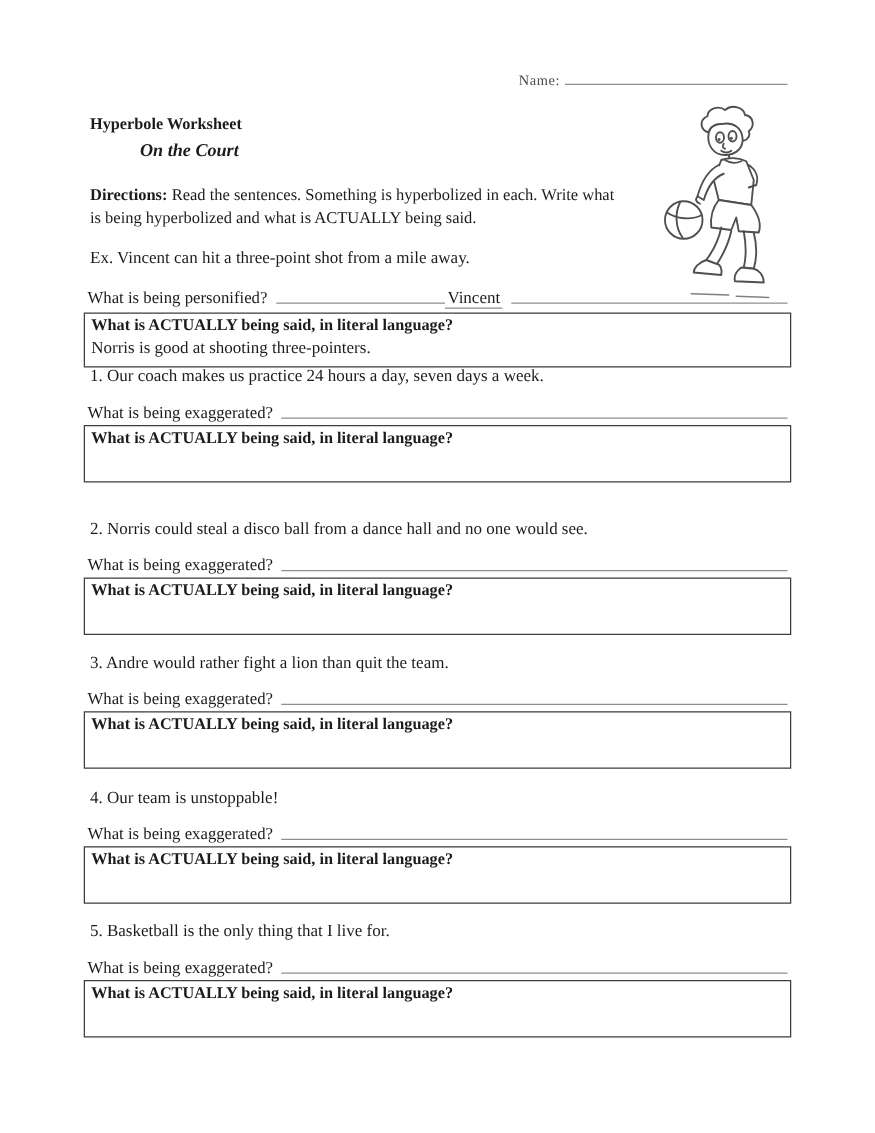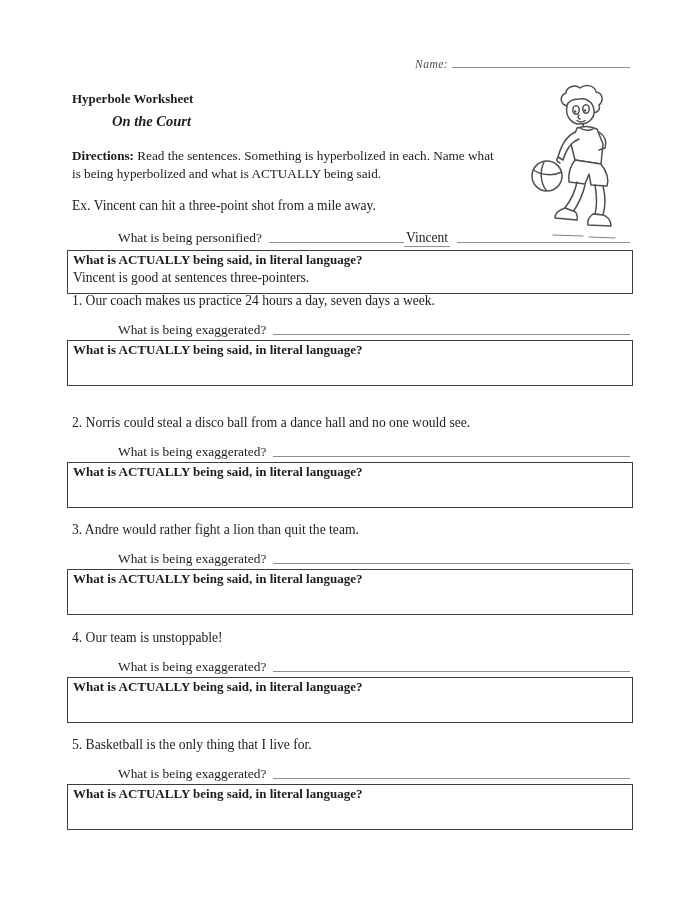--- a/index.html
+++ b/index.html
@@ -13,21 +13,20 @@
     color: #1c1c1c;
     overflow: hidden;
   }
   .name-row {
     position: absolute;
     top: 58px;
     left: 415px;
     font-size: 11.5px;
     color: #4a4a4a;
     letter-spacing: 0.5px;
-    font-style: italic;
   }
   .name-line {
     display: inline-block;
     width: 178px;
     border-bottom: 1px solid #8f8f8f;
     margin-left: 4px;
     vertical-align: baseline;
     height: 10px;
   }
   .title {
@@ -63,21 +62,21 @@
   }
   .block { position: absolute; left: 0; width: 700px; }
   .sentence {
     margin-left: 72px;
     font-size: 13.6px;
     line-height: 16px;
   }
   .prompt-row {
     display: flex;
     align-items: flex-end;
-    margin: 12px 70px 0 118px;
+    margin: 12px 70px 0 70px;
     font-size: 13.4px;
     line-height: 17px;
     text-align: center;
   }
   .prompt-row.example-gap { margin-top: 15px; }
   .fill-line {
     flex: 1;
     border-bottom: 1px solid #8f8f8f;
     margin-left: 7px;
     margin-bottom: 3px;
@@ -122,21 +121,21 @@
 
   <div class="name-row">
     <span>Name:</span><span class="name-line"></span>
   </div>
 
   <div class="title">Hyperbole Worksheet</div>
   <div class="subtitle">On the Court</div>
 
   <div class="directions">
     <b>Directions:</b>
-    <span>Read the sentences. Something is hyperbolized in each. Name what is being hyperbolized and what is ACTUALLY being said.</span>
+    <span>Read the sentences. Something is hyperbolized in each. Write what is being hyperbolized and what is ACTUALLY being said.</span>
   </div>
 
   <svg class="illustration" viewBox="0 0 122 160" aria-hidden="true">
     <g fill="#ffffff" stroke="#4f4f4f" stroke-width="1.5" stroke-linecap="round" stroke-linejoin="round">
       <path d="M40 22 C33 20 32 12 39 9 C39 3 48 0 53 4 C59 -1 68 2 69 8 C76 9 77 17 72 21 C74 26 69 30 65 28"></path>
       <path d="M40 22 C38 32 44 40 53 40 C62 40 68 34 67 26 C66 18 60 14 52 15 C45 15 41 17 40 22 Z"></path>
       <ellipse cx="49" cy="26" rx="3.2" ry="4.2"></ellipse>
       <ellipse cx="59" cy="25" rx="3.2" ry="4.2"></ellipse>
       <circle cx="48.2" cy="27.5" r="1.2" fill="#4f4f4f" stroke="none"></circle>
       <circle cx="58" cy="26.5" r="1.2" fill="#4f4f4f" stroke="none"></circle>
@@ -163,21 +162,21 @@
   <div class="block" style="top:198px">
     <div class="sentence">Ex. Vincent can hit a three-point shot from a mile away.</div>
     <div class="prompt-row example-gap">
       <span>What is being personified?</span>
       <span class="line-seg"></span>
       <span class="answer-word">Vincent</span>
       <span class="fill-line"></span>
     </div>
     <div class="answer-box example">
       <div class="box-header">What is ACTUALLY being said, in literal language?</div>
-      <div class="box-answer">Vincent is good at sentences three-pointers.</div>
+      <div class="box-answer">Norris is good at shooting three-pointers.</div>
     </div>
   </div>
 
   <div class="block" style="top:293px">
     <div class="sentence">1. Our coach makes us practice 24 hours a day, seven days a week.</div>
     <div class="prompt-row">
       <span>What is being exaggerated?</span>
       <span class="fill-line"></span>
     </div>
     <div class="answer-box">

